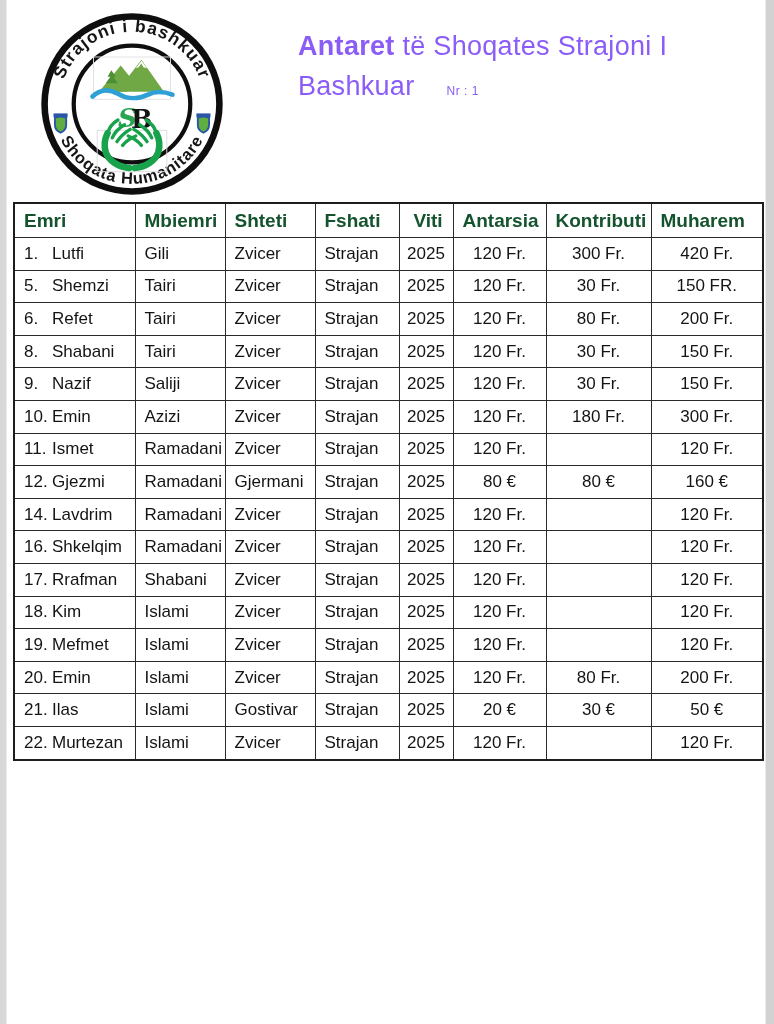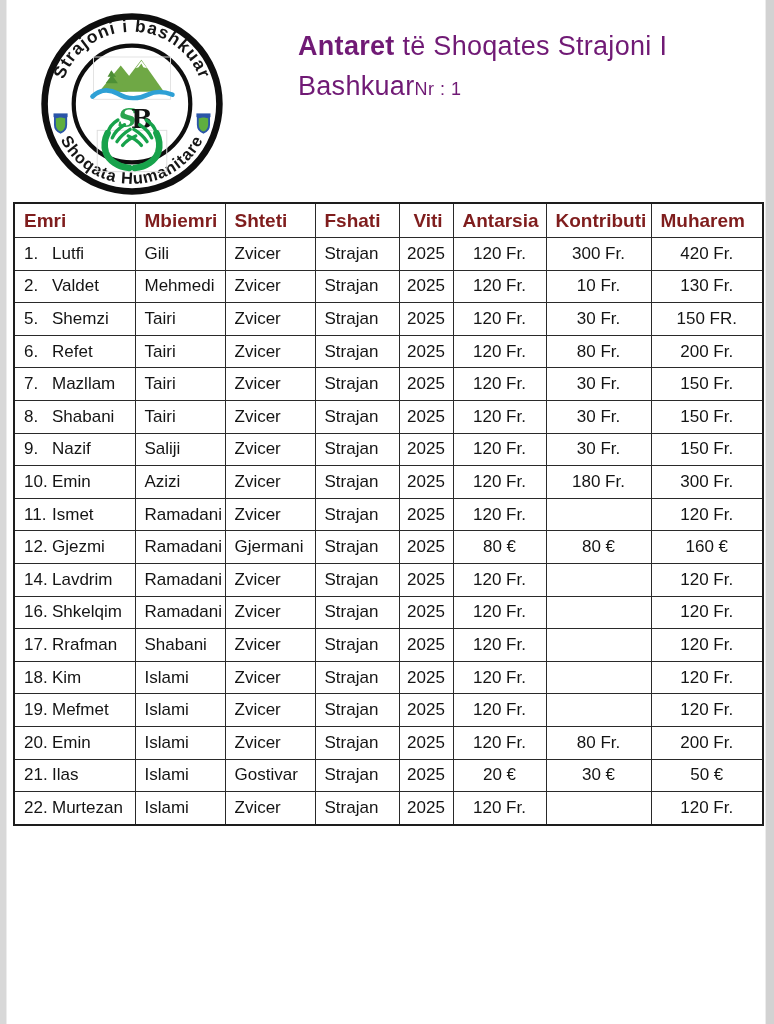--- a/index.html
+++ b/index.html
@@ -9,32 +9,32 @@
     font-family:"Liberation Sans","DejaVu Sans",sans-serif;
   }
   .edge{position:absolute;top:0;height:1024px;}
   .edge.left{left:0;width:6px;background:#d8d8d8;border-right:1px solid #ececec;}
   .edge.right{right:0;width:8px;background:#d2d2d2;border-left:1px solid #ececec;}
 
   .logo{position:absolute;left:36px;top:10px;width:192px;height:188px;}
   .logo svg{width:100%;height:100%;}
 
   .title{position:absolute;left:298px;top:26px;width:440px;
-         font-size:27px;line-height:40px;color:#701a75;letter-spacing:.3px;}
+         font-size:27px;line-height:40px;color:#8b5cf6;letter-spacing:.3px;}
   .title .b{font-weight:bold;}
-  .title .nr{font-size:18px;letter-spacing:.5px;}
+  .title .nr{font-size:12px;margin-left:32px;letter-spacing:.5px;}
 
   table.members{
     position:absolute;left:13px;top:202px;width:749px;
     border-collapse:collapse;table-layout:fixed;
     border:2.4px solid #1d1d1d;
   }
   .members th,.members td{border:1.7px solid #2a2a2a;overflow:hidden;white-space:nowrap;}
   .members th{
-    font-size:19px;font-weight:bold;text-align:left;color:#7f1d1d;
+    font-size:19px;font-weight:bold;text-align:left;color:#14532d;
     height:33px;padding:0 4px 0 9px;
   }
   .members th.c{text-align:center;padding-left:8px;}
   .members td{font-size:17px;height:31.6px;padding:0 4px;color:#141414;}
   .members td.l{text-align:left;padding-left:9px;}
   .members td.c{text-align:center;}
   .rownum{display:inline-block;min-width:28px;}
 </style>
 </head>
 <body>
@@ -131,58 +131,38 @@
     <td class="l"><span class="rownum">1.</span><span>Lutfi</span></td>
     <td class="l">Gili</td>
     <td class="l">Zvicer</td>
     <td class="l">Strajan</td>
     <td class="c">2025</td>
     <td class="c">120 Fr.</td>
     <td class="c">300 Fr.</td>
     <td class="c">420 Fr.</td>
   </tr>
       <tr>
-    <td class="l"><span class="rownum">2.</span><span>Valdet</span></td>
-    <td class="l">Mehmedi</td>
-    <td class="l">Zvicer</td>
-    <td class="l">Strajan</td>
-    <td class="c">2025</td>
-    <td class="c">120 Fr.</td>
-    <td class="c">10 Fr.</td>
-    <td class="c">130 Fr.</td>
-  </tr>
-      <tr>
     <td class="l"><span class="rownum">5.</span><span>Shemzi</span></td>
     <td class="l">Tairi</td>
     <td class="l">Zvicer</td>
     <td class="l">Strajan</td>
     <td class="c">2025</td>
     <td class="c">120 Fr.</td>
     <td class="c">30 Fr.</td>
     <td class="c">150 FR.</td>
   </tr>
       <tr>
     <td class="l"><span class="rownum">6.</span><span>Refet</span></td>
     <td class="l">Tairi</td>
     <td class="l">Zvicer</td>
     <td class="l">Strajan</td>
     <td class="c">2025</td>
     <td class="c">120 Fr.</td>
     <td class="c">80 Fr.</td>
     <td class="c">200 Fr.</td>
-  </tr>
-      <tr>
-    <td class="l"><span class="rownum">7.</span><span>Mazllam</span></td>
-    <td class="l">Tairi</td>
-    <td class="l">Zvicer</td>
-    <td class="l">Strajan</td>
-    <td class="c">2025</td>
-    <td class="c">120 Fr.</td>
-    <td class="c">30 Fr.</td>
-    <td class="c">150 Fr.</td>
   </tr>
       <tr>
     <td class="l"><span class="rownum">8.</span><span>Shabani</span></td>
     <td class="l">Tairi</td>
     <td class="l">Zvicer</td>
     <td class="l">Strajan</td>
     <td class="c">2025</td>
     <td class="c">120 Fr.</td>
     <td class="c">30 Fr.</td>
     <td class="c">150 Fr.</td>

